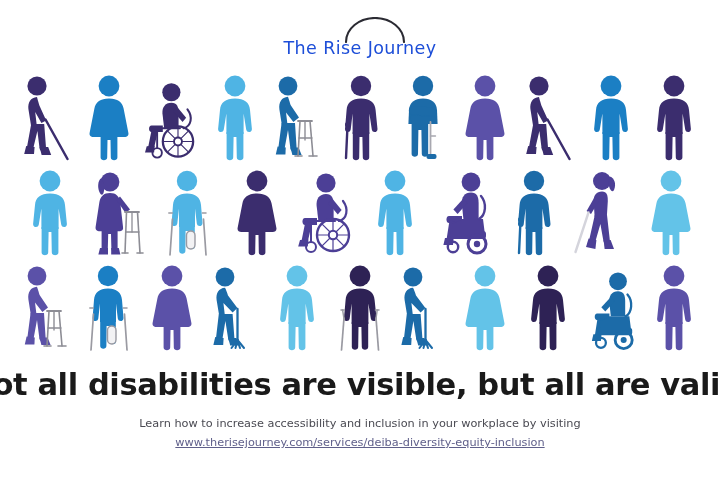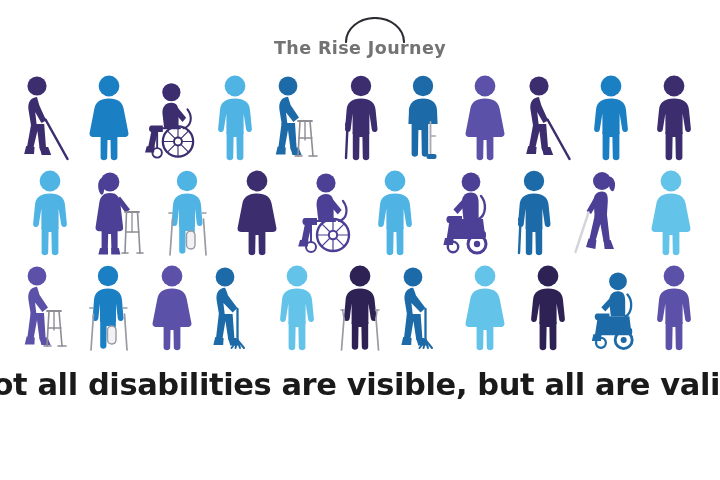--- a/index.html
+++ b/index.html
@@ -43,23 +43,23 @@
     transform: translateX(-18px);
     width: 66px;
     height: 26px;
     overflow: hidden;
     pointer-events: none;
   }
   .brand-arc svg { display: block; }
   .brand-name {
     font-family: "DejaVu Sans", sans-serif;
     font-size: 17.5px;
-    font-weight: 700;
+    font-weight: 400;
     letter-spacing: 0.4px;
-    color: #737373;
+    color: #1d4ed8;
     line-height: 1;
     white-space: nowrap;
   }
 
   
   .rows {
     margin-top: 11px;
     width: 690px;
     display: flex;
     flex-direction: column;
@@ -501,14 +501,18 @@
             <circle cx="23" cy="12" r="10.4" fill="#5B51A8"></circle>
             <path d="M23 24.5 C13.5 24.5 8.6 28.5 8.0 36 L6.1 55 C5.8 58.6 11.2 59.4 11.8 55.6 L14.4 39.5 L14.4 60 L31.6 60 L31.6 39.5 L34.2 55.6 C34.8 59.4 40.2 58.6 39.9 55 L38.0 36 C37.4 28.5 32.5 24.5 23 24.5 Z" fill="#5B51A8"></path>
             <path d="M14.6 58 L14.6 83.5 C14.6 87 21.2 87 21.2 83.5 L21.6 63 L24.4 63 L24.8 83.5 C24.8 87 31.4 87 31.4 83.5 L31.4 58 Z" fill="#5B51A8"></path>
           </svg>
         </div>
       </div>
   </div>
 
   <div class="headline">Not all disabilities are visible, but all are valid.</div>
 
+  <div class="subtext">
+    <span>Learn how to increase accessibility and inclusion in your workplace by visiting</span>
+    <a class="sub-link" href="#">www.therisejourney.com/services/deiba-diversity-equity-inclusion</a>
+  </div>
 
 </div>
 
 </body></html>

